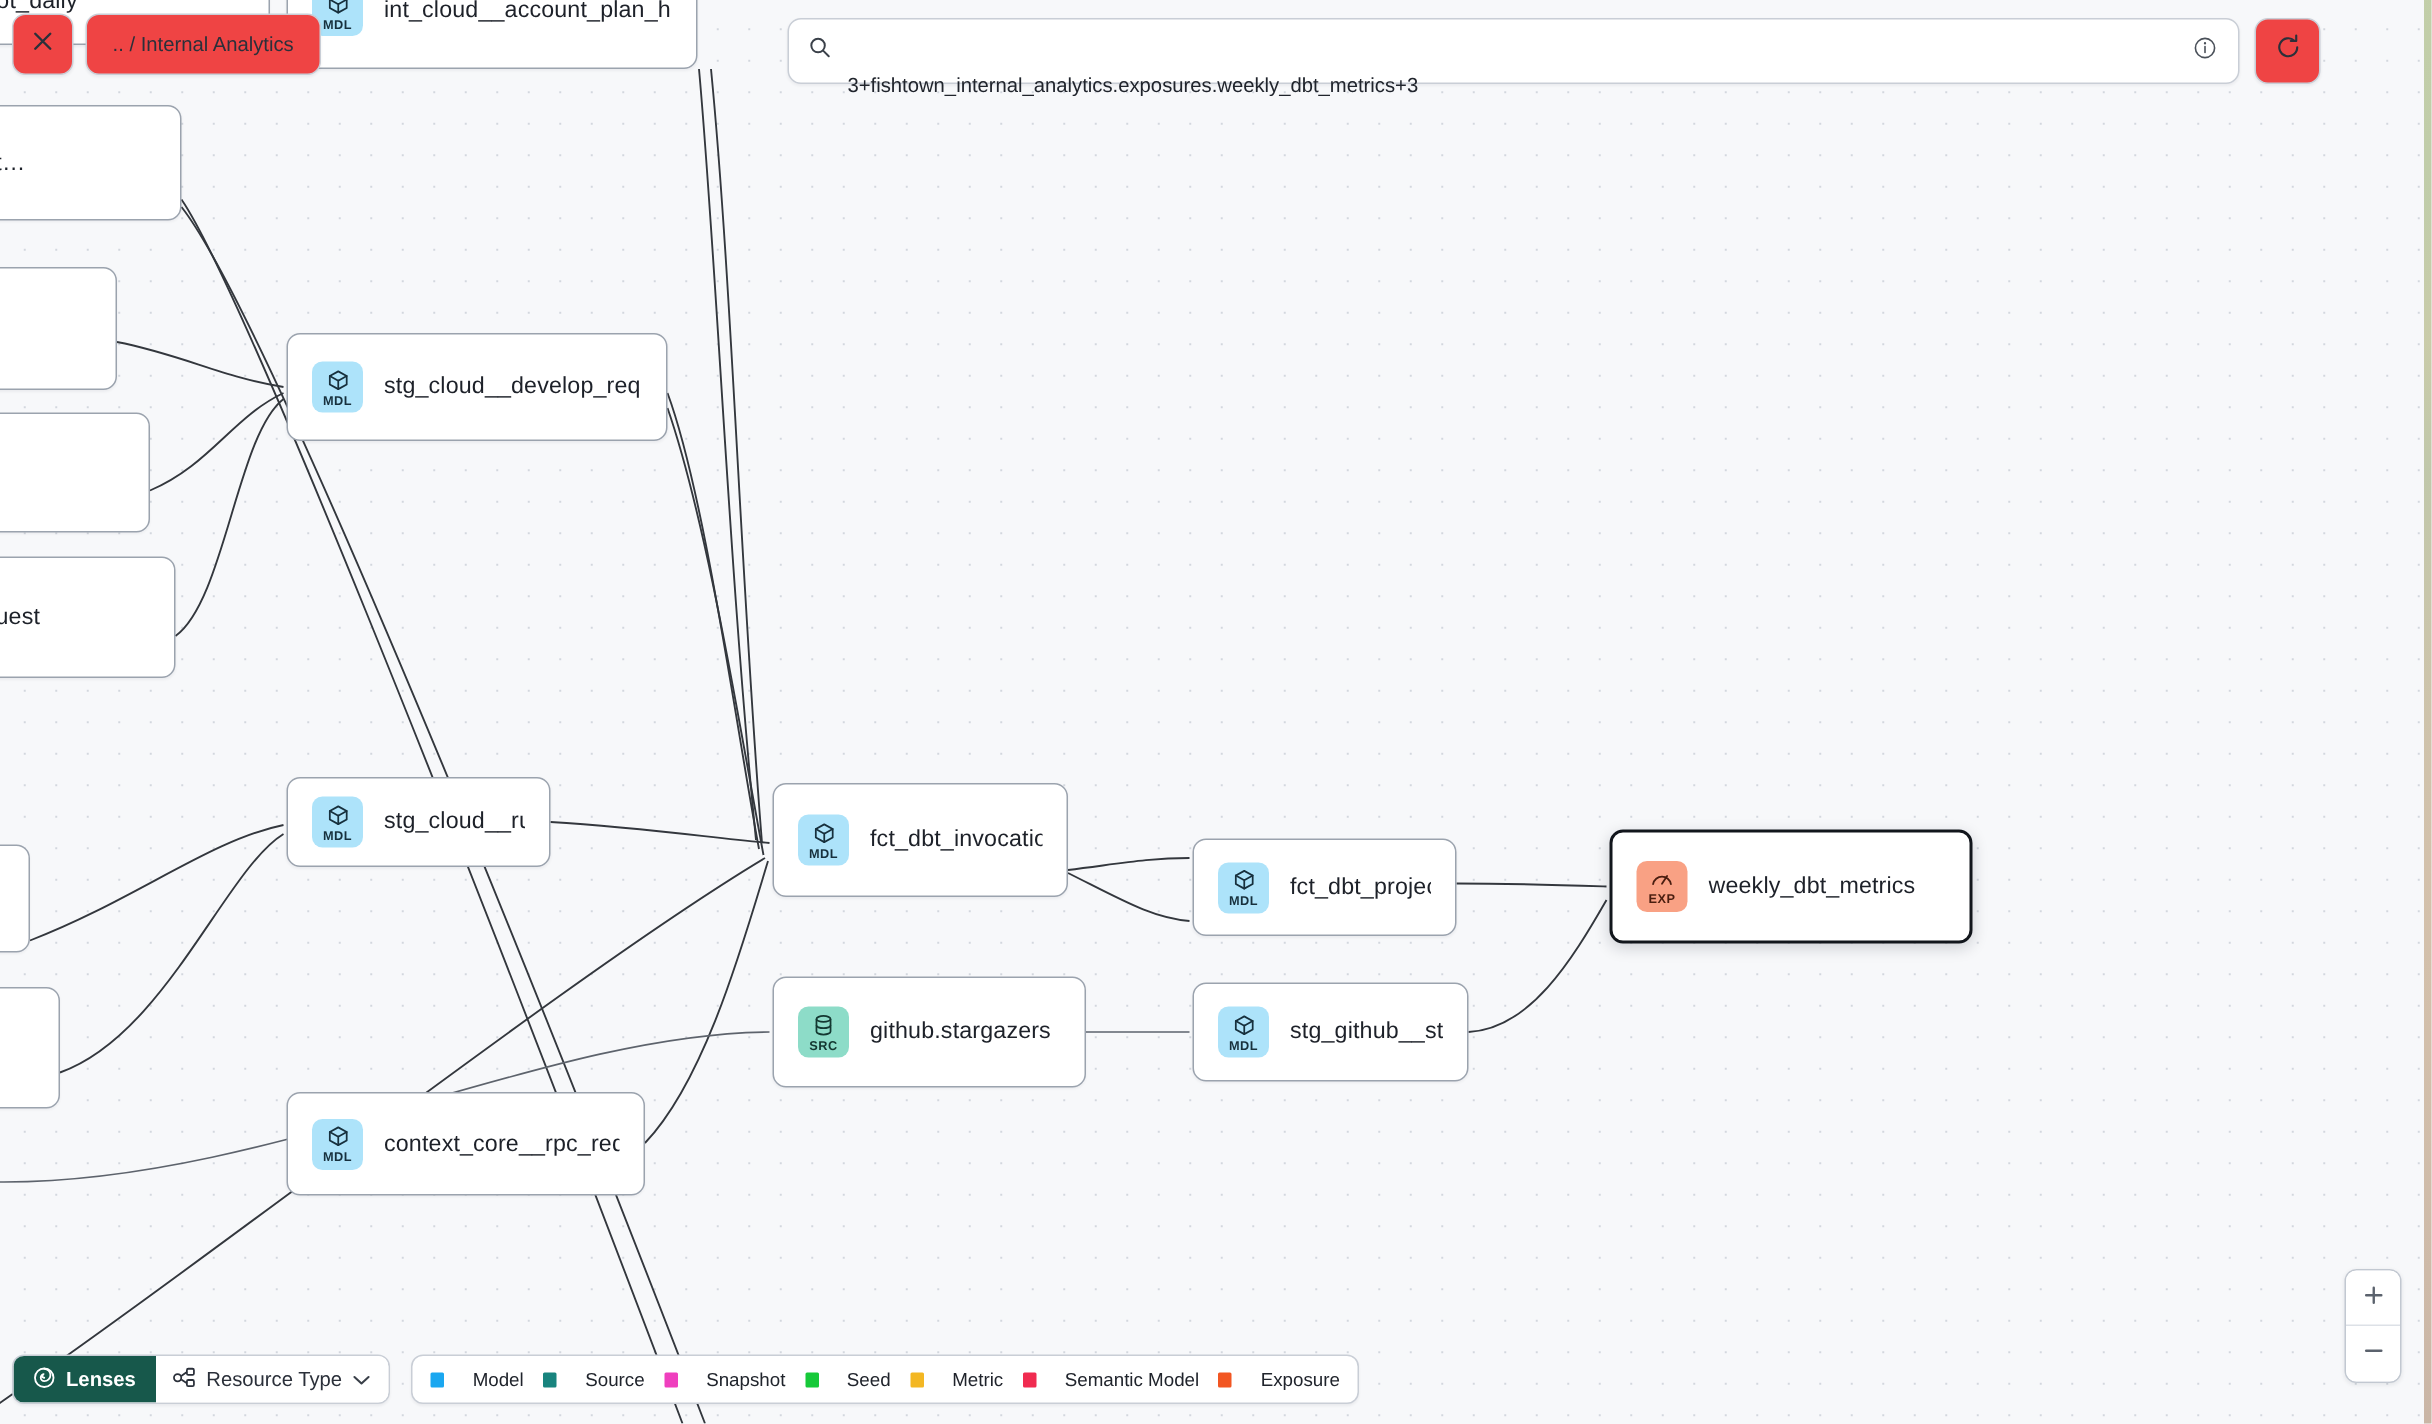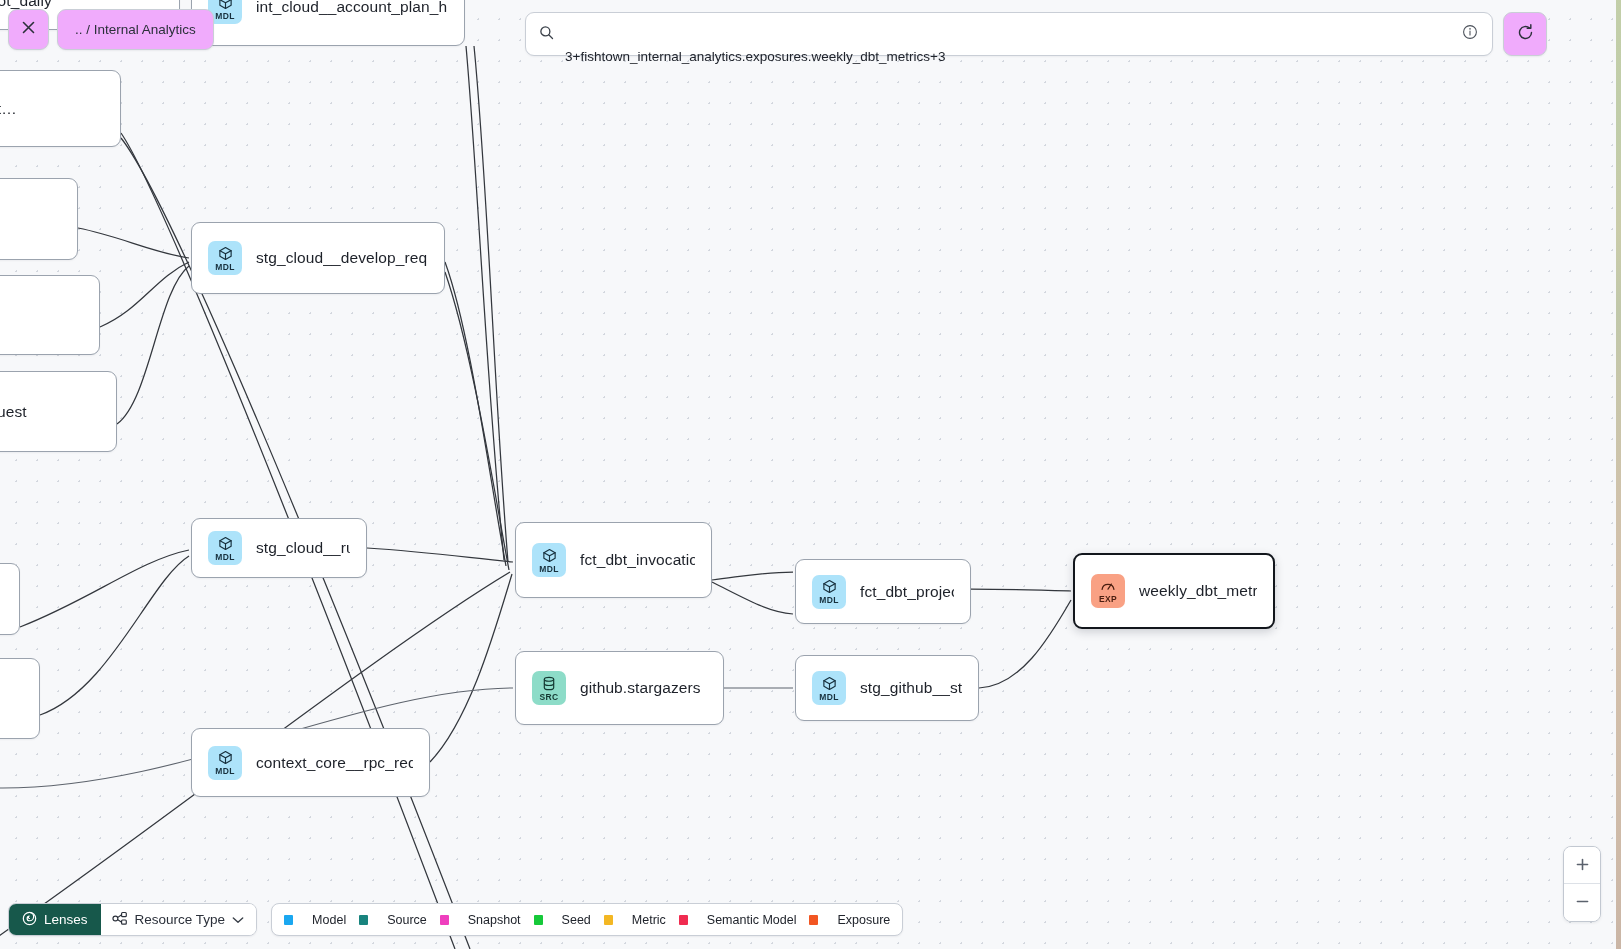--- a/index.html
+++ b/index.html
@@ -108,21 +108,21 @@
     position: absolute;
     top: 0; left: 0;
     width: 1621px; height: 60px;
     z-index: 20;
     pointer-events: none;
   }
   #top-toolbar > * { pointer-events: auto; }
 
   .chip {
     position: absolute;
-    background: #f0abfc;
+    background: #ef4444;
     border: 1px solid #c9ced6;
     border-radius: 9px;
     display: flex;
     align-items: center;
     justify-content: center;
     box-shadow: 0 1px 2px rgba(16,24,40,.06);
   }
   #close-button { left: 8px; top: 9px; width: 41px; height: 41px; }
   #breadcrumb {
     left: 57px; top: 9px; height: 41px;
@@ -177,20 +177,21 @@
     box-shadow: 0 1px 2px rgba(16,24,40,.06);
   }
   #lenses-button {
     background: #17584b;
     color: #ffffff;
     display: flex;
     align-items: center;
     gap: 7px;
     padding: 0 13px;
     font-size: 13.5px;
+    font-weight: bold;
   }
   #resource-type-button {
     display: flex;
     align-items: center;
     gap: 7px;
     padding: 0 12px 0 11px;
     font-size: 13.5px;
     color: #2b303a;
     background: #fff;
   }
@@ -363,21 +364,21 @@
       <div class="node" style="left: 795px; top: 655px; width: 184px; height: 66px;">
         <div class="badge mdl">
           <span class="glyph"><svg width="15" height="15" viewBox="0 0 16 16" fill="none" stroke-width="1.25" stroke-linejoin="round" stroke-linecap="round">
               <path d="M8 1.7 L14 5 L14 11 L8 14.3 L2 11 L2 5 Z"></path>
               <path d="M2 5 L8 8.3 L14 5 M8 8.3 L8 14.3"></path>
             </svg></span>
           <span class="badge-text">MDL</span>
         </div>
         <div class="node-label">stg_github__stars</div>
       </div>
-      <div class="node selected" style="left: 1073px; top: 553px; width: 202px; height: 76px;">
+      <div class="node selected" style="left: 1073px; top: 553px; width: 242px; height: 76px;">
         <div class="badge exp">
           <span class="glyph"><svg width="16" height="14" viewBox="0 0 17 14" fill="none" stroke-width="1.3" stroke-linecap="round">
               <path d="M2.2 10.6 a6.4 6.4 0 0 1 12.6 0"></path>
               <path d="M8.5 10.4 L12.1 4.9"></path>
             </svg></span>
           <span class="badge-text">EXP</span>
         </div>
         <div class="node-label">weekly_dbt_metrics</div>
       </div>
     </div>

